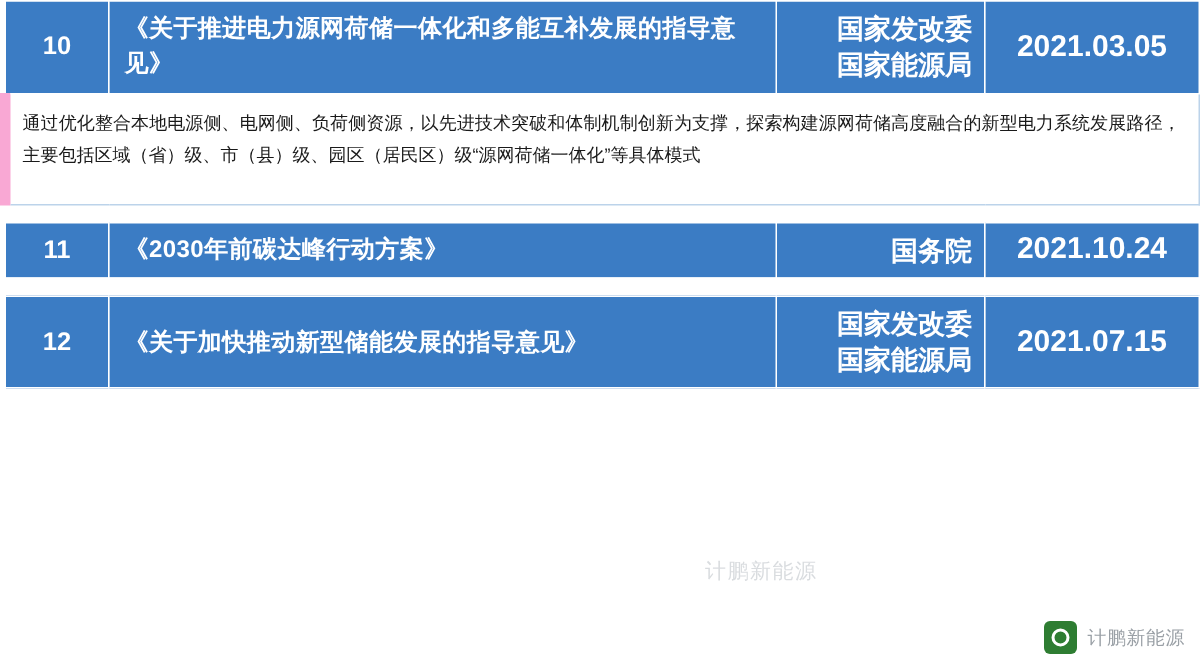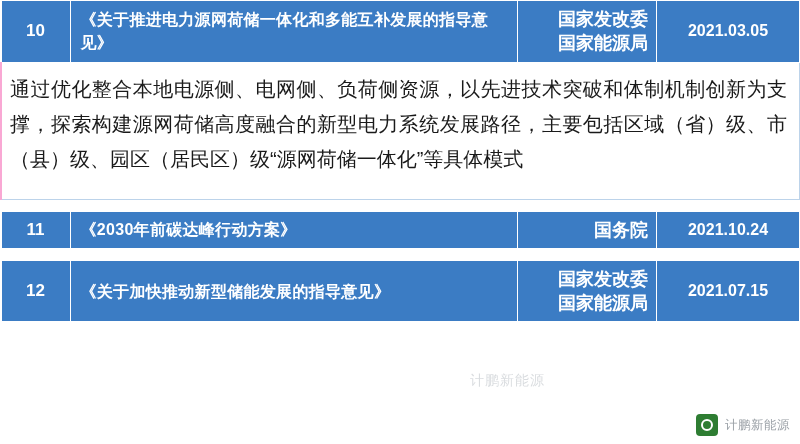--- a/index.html
+++ b/index.html
@@ -48,31 +48,31 @@
     padding-right: 8px !important;
   }
   .c-org {
     width: 122px;
     font-size: 18px;
     line-height: 1.35;
     text-align: right;
   }
   .c-date {
     width: 126px;
-    font-size: 16px;
+    font-size: 20px;
     text-align: center;
     white-space: nowrap;
   }
   .row-body td {
     background: #ffffff;
     color: #1a1a1a;
-    font-size: 20px;
+    font-size: 12px;
     line-height: 1.75;
     padding: 9px 12px 22px 8px;
-    border-left: 2px solid #f9a8d4;
+    border-left: 7px solid #f9a8d4;
     border-right: 1px solid #bcd3ea;
     border-bottom: 1px solid #bcd3ea;
     border-top: none;
     text-align: justify;
     vertical-align: top;
   }
   .gap {
     height: 11px;
     background: #ffffff;
   }

